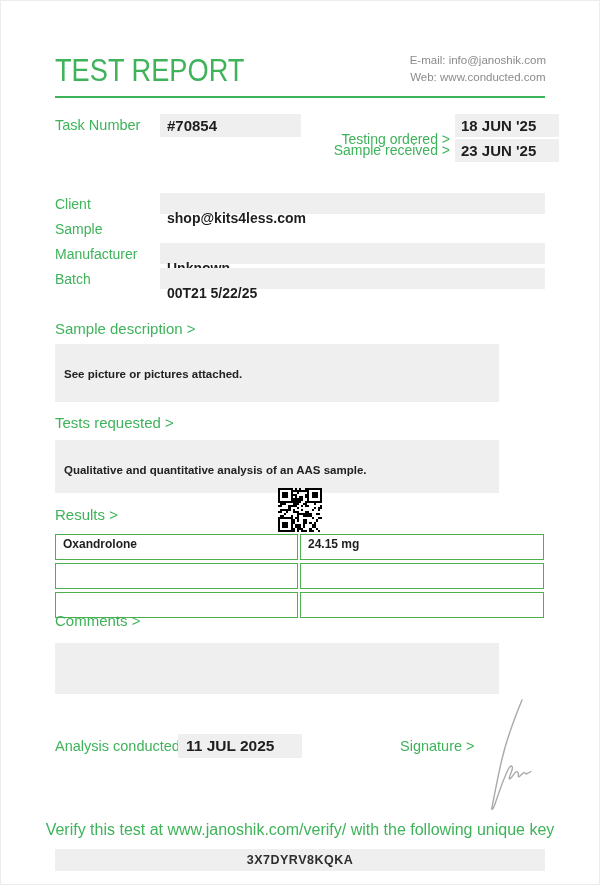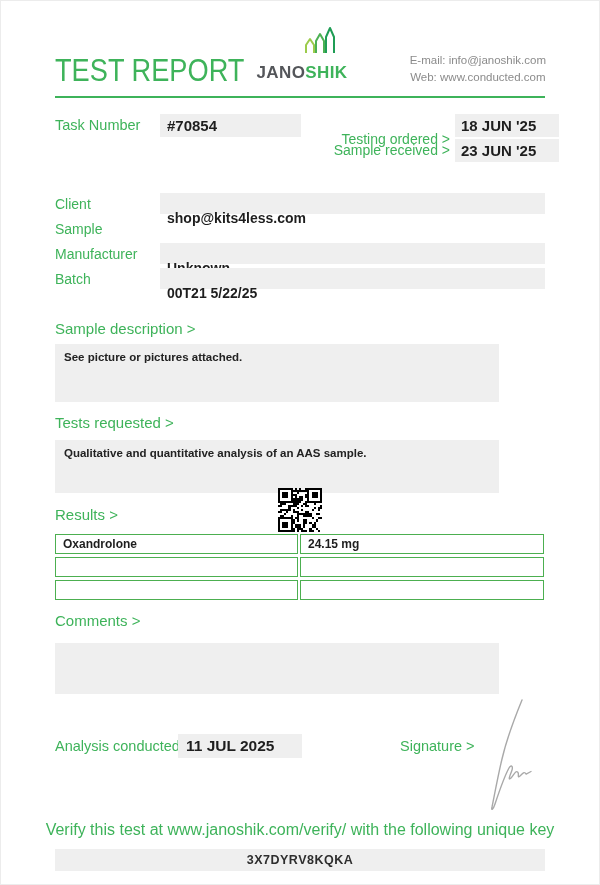--- a/index.html
+++ b/index.html
@@ -39,29 +39,29 @@
     box-sizing:border-box;padding:3px 0 0 6px;font-size:15px;font-weight:bold;white-space:nowrap;}
   .to-box{top:114px;}
   .sr-box{top:139px;}
   
   .detail-label{position:absolute;left:55px;}
   .detail-box{position:absolute;left:160px;width:385px;height:21px;background:var(--box);
     box-sizing:border-box;padding:17px 0 0 7px;font-size:14px;font-weight:bold;}
   
   .section-heading{position:absolute;left:55px;font-size:15px;color:var(--green);white-space:nowrap;}
   .text-box{position:absolute;left:55px;width:444px;background:var(--box);box-sizing:border-box;
-    padding:7px 9px;font-size:11.5px;font-weight:600;color:#222;}
+    padding:24px 9px;font-size:11.5px;font-weight:600;color:#222;}
   .sd-box{top:344px;height:58px;}
   .tr-box{top:440px;height:53px;}
   .cm-box{top:643px;height:51px;}
   .qr{position:absolute;left:278px;top:488px;width:44px;height:44px;}
   
   .results-table{position:absolute;left:55px;top:534px;width:489px;}
   .rt-row{display:flex;gap:2px;margin-bottom:3px;}
-  .rt-cell{border:1px solid var(--table-border);height:20px;box-sizing:border-box;
+  .rt-cell{border:1px solid var(--table-border);height:26px;box-sizing:border-box;
     padding:2px 7px 0;font-size:12px;font-weight:600;background:#fff;}
   .rt-c1{width:243px;}
   .rt-c2{flex:1;}
   
   .analysis-label{position:absolute;left:55px;top:738px;font-size:14.5px;}
   .analysis-box{position:absolute;left:178px;top:734px;width:124px;height:24px;background:var(--box);
     box-sizing:border-box;padding:3px 0 0 8px;font-size:15.5px;font-weight:bold;white-space:nowrap;}
   .signature-label{position:absolute;left:400px;top:738px;font-size:14.5px;}
   .signature{position:absolute;left:478px;top:697px;}
   .verify-text{position:absolute;left:0;right:0;top:821px;text-align:center;font-size:16px;color:var(--green);}
@@ -69,30 +69,20 @@
     box-sizing:border-box;padding-top:4px;text-align:center;font-size:12.5px;font-weight:600;
     color:#2e2e2e;letter-spacing:.5px;}
 </style>
 </head>
 <body>
 
 <div class="page">
 
   <div class="title">TEST REPORT</div>
 
-  <div class="logo">
-    <span class="logo-icon">
-      <svg width="32" height="32" viewBox="0 0 32 32" fill="none">
-        <polyline points="2,27 2,19 6,13 10,19 10,27" stroke="#9ccb4c" stroke-width="2" stroke-linejoin="round"></polyline>
-        <polyline points="12,27 12,15 16,8 20,15 20,27" stroke="#4cb153" stroke-width="2" stroke-linejoin="round"></polyline>
-        <polyline points="22,27 22,11 26,2 30,11 30,27" stroke="#1f9d55" stroke-width="2" stroke-linejoin="round"></polyline>
-      </svg>
-    </span>
-    <div class="logo-text"><span>JANO</span><span class="shik">SHIK</span></div>
-  </div>
 
   <div class="contact">
     <div>
       <span>E-mail:</span>
       <span>info@janoshik.com</span>
     </div>
     <div>
       <span>Web:</span>
       <span>www.conducted.com</span>
     </div>

